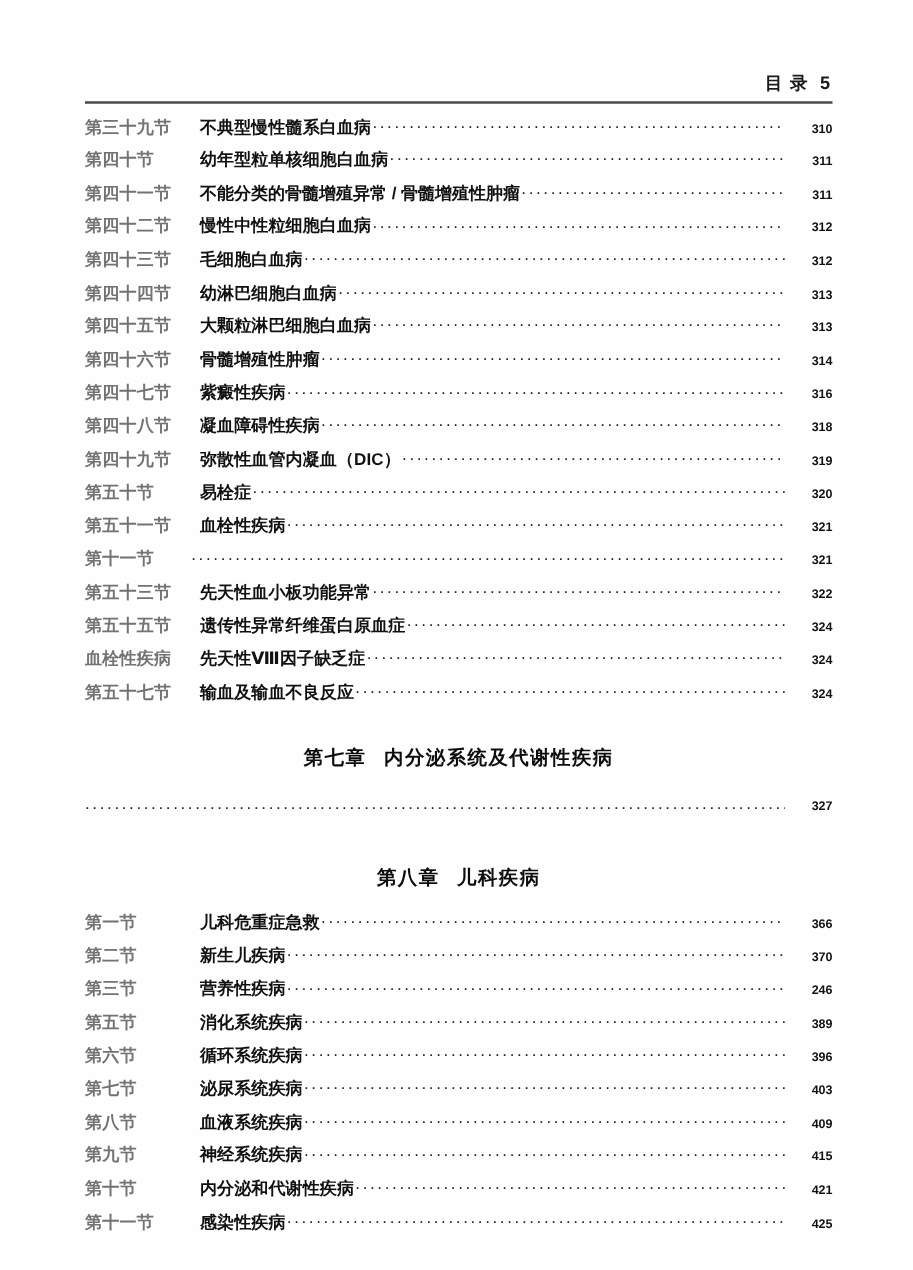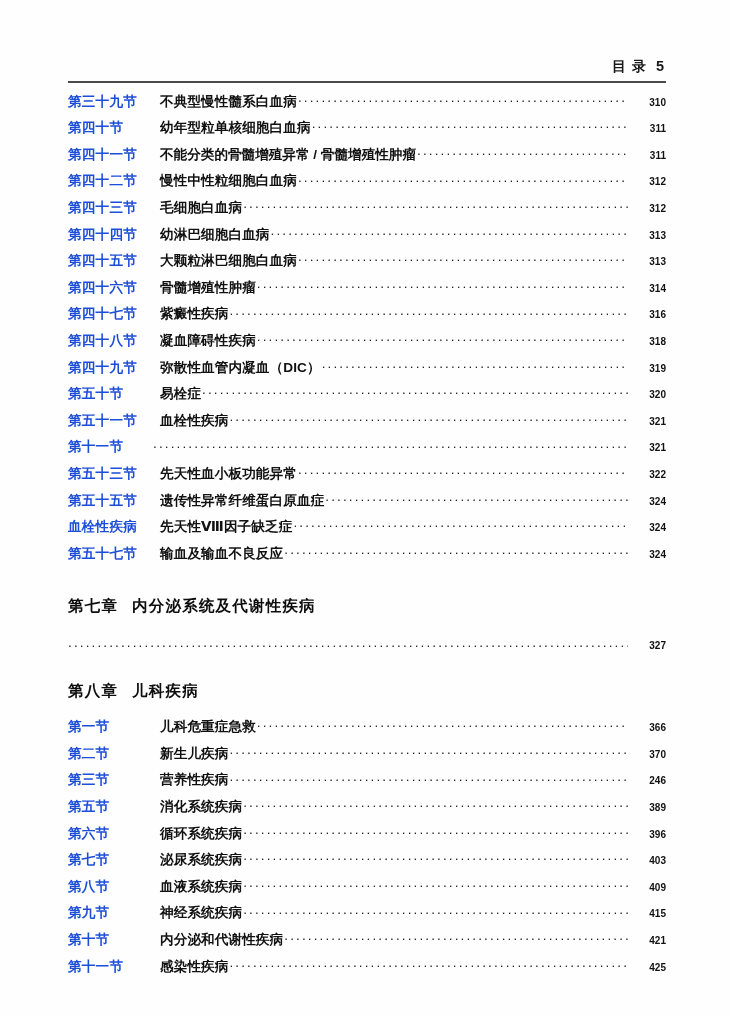--- a/index.html
+++ b/index.html
@@ -71,21 +71,21 @@
     align-items: baseline;
     height: 26.6px;
     font-size: 13.6px;
     white-space: nowrap;
   }
   .sec-label {
     flex: 0 0 auto;
     min-width: 84px;
     font-weight: bold;
     letter-spacing: 0.2px;
-    color: #1d4ed8;
+    color: #737373;
   }
   .sec-title {
     flex: 0 0 auto;
     font-weight: bold;
     margin-left: 8px;
     letter-spacing: 0.1px;
     color: #111;
   }
   .leader {
     flex: 1 1 auto;
@@ -113,28 +113,29 @@
     font-size: 10px;
     color: #111;
     font-family: "Liberation Sans", "DejaVu Sans", sans-serif;
   }
 
   
   .toc-row.wide .sec-title { letter-spacing: 0; }
 
   
   .chapter {
+    text-align: center;
     font-family: "Liberation Serif", "DejaVu Serif", serif;
     font-weight: bold;
     font-size: 15.5px;
     letter-spacing: 1.2px;
     color: #0d0d0d;
   }
   .ch7 { margin-top: 25px; margin-bottom: 0; }
-  .ch8 { margin-top: 30px; margin-bottom: 0; }
+  .ch8 { margin-top: 41px; margin-bottom: 0; }
 
   .chapter .ch-num { margin-right: 14px; }
 
   .toc-row.chapter-leader {
     height: 34px;
     align-items: flex-end;
   }
   .toc-row.chapter-leader .leader { margin-left: 0; }
 
   .gap-after-ch8 { height: 16px; }

